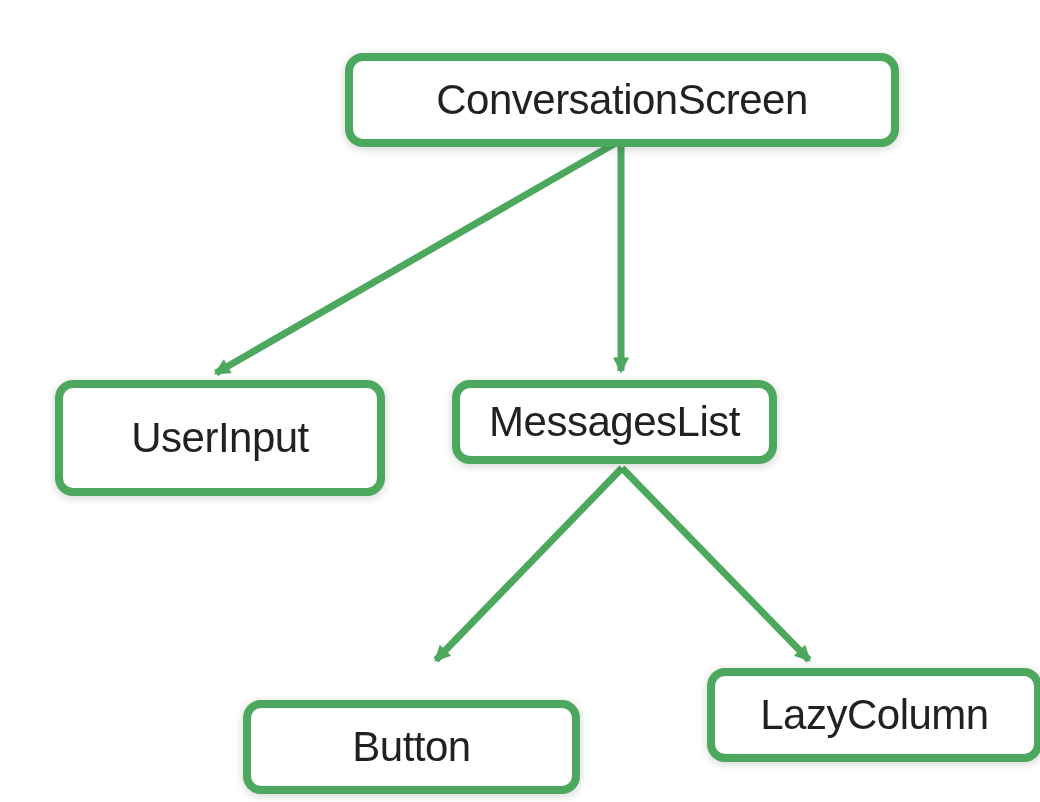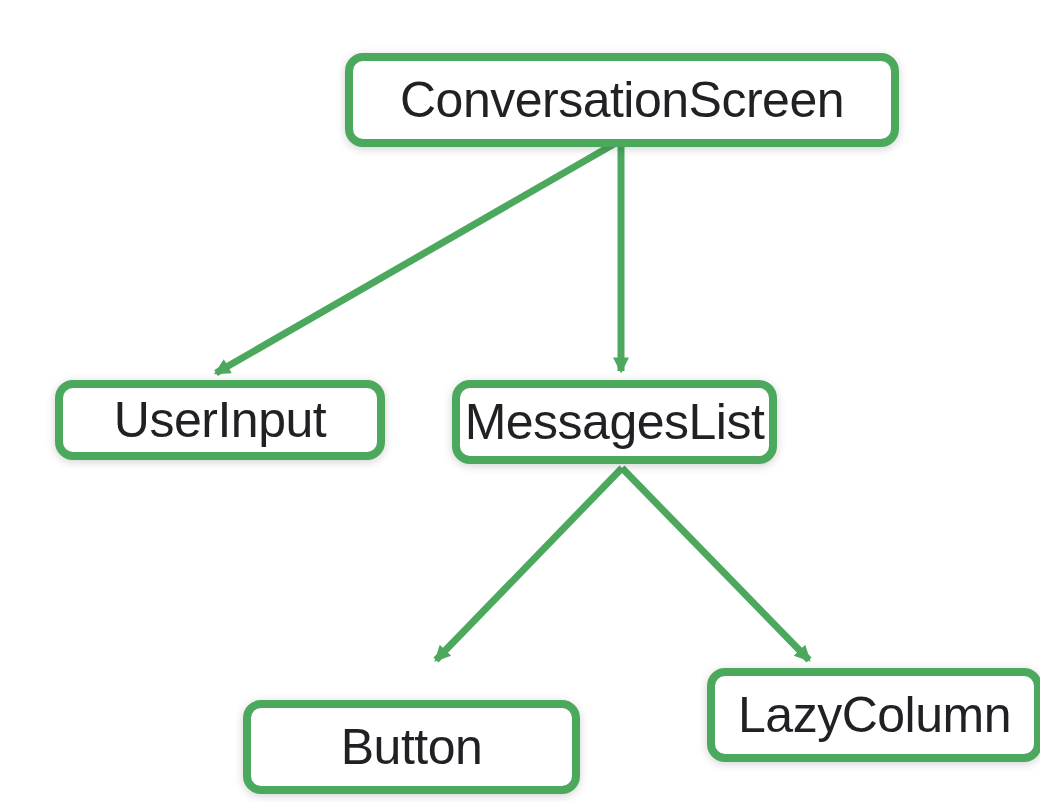--- a/index.html
+++ b/index.html
@@ -30,27 +30,27 @@
     background: #ffffff;
     border: 8px solid #4CA85C;
     border-radius: 18px;
     box-shadow: 0 2px 10px rgba(0,0,0,0.18);
     display: flex;
     align-items: center;
     justify-content: center;
   }
   .node-label {
     color: #1f2124;
-    font-size: 50px;
+    font-size: 42px;
     line-height: 1;
     letter-spacing: -0.5px;
     white-space: nowrap;
   }
   #node-conversation-screen { left: 345px; top: 53px;  width: 554px; height: 94px; }
-  #node-user-input          { left: 55px;  top: 380px; width: 330px; height: 80px; }
+  #node-user-input          { left: 55px;  top: 380px; width: 330px; height: 116px; }
   #node-messages-list       { left: 452px; top: 380px; width: 325px; height: 84px; }
   #node-button              { left: 243px; top: 668px; width: 337px; height: 94px; margin-top: 32px; }
   #node-lazy-column         { left: 663px; top: 668px; width: 335px; height: 94px; margin-left: 44px; }
 </style>
 </head>
 <body>
 
 <div class="canvas">
 
   <svg class="edges" width="1040" height="802" viewBox="0 0 1040 802">

